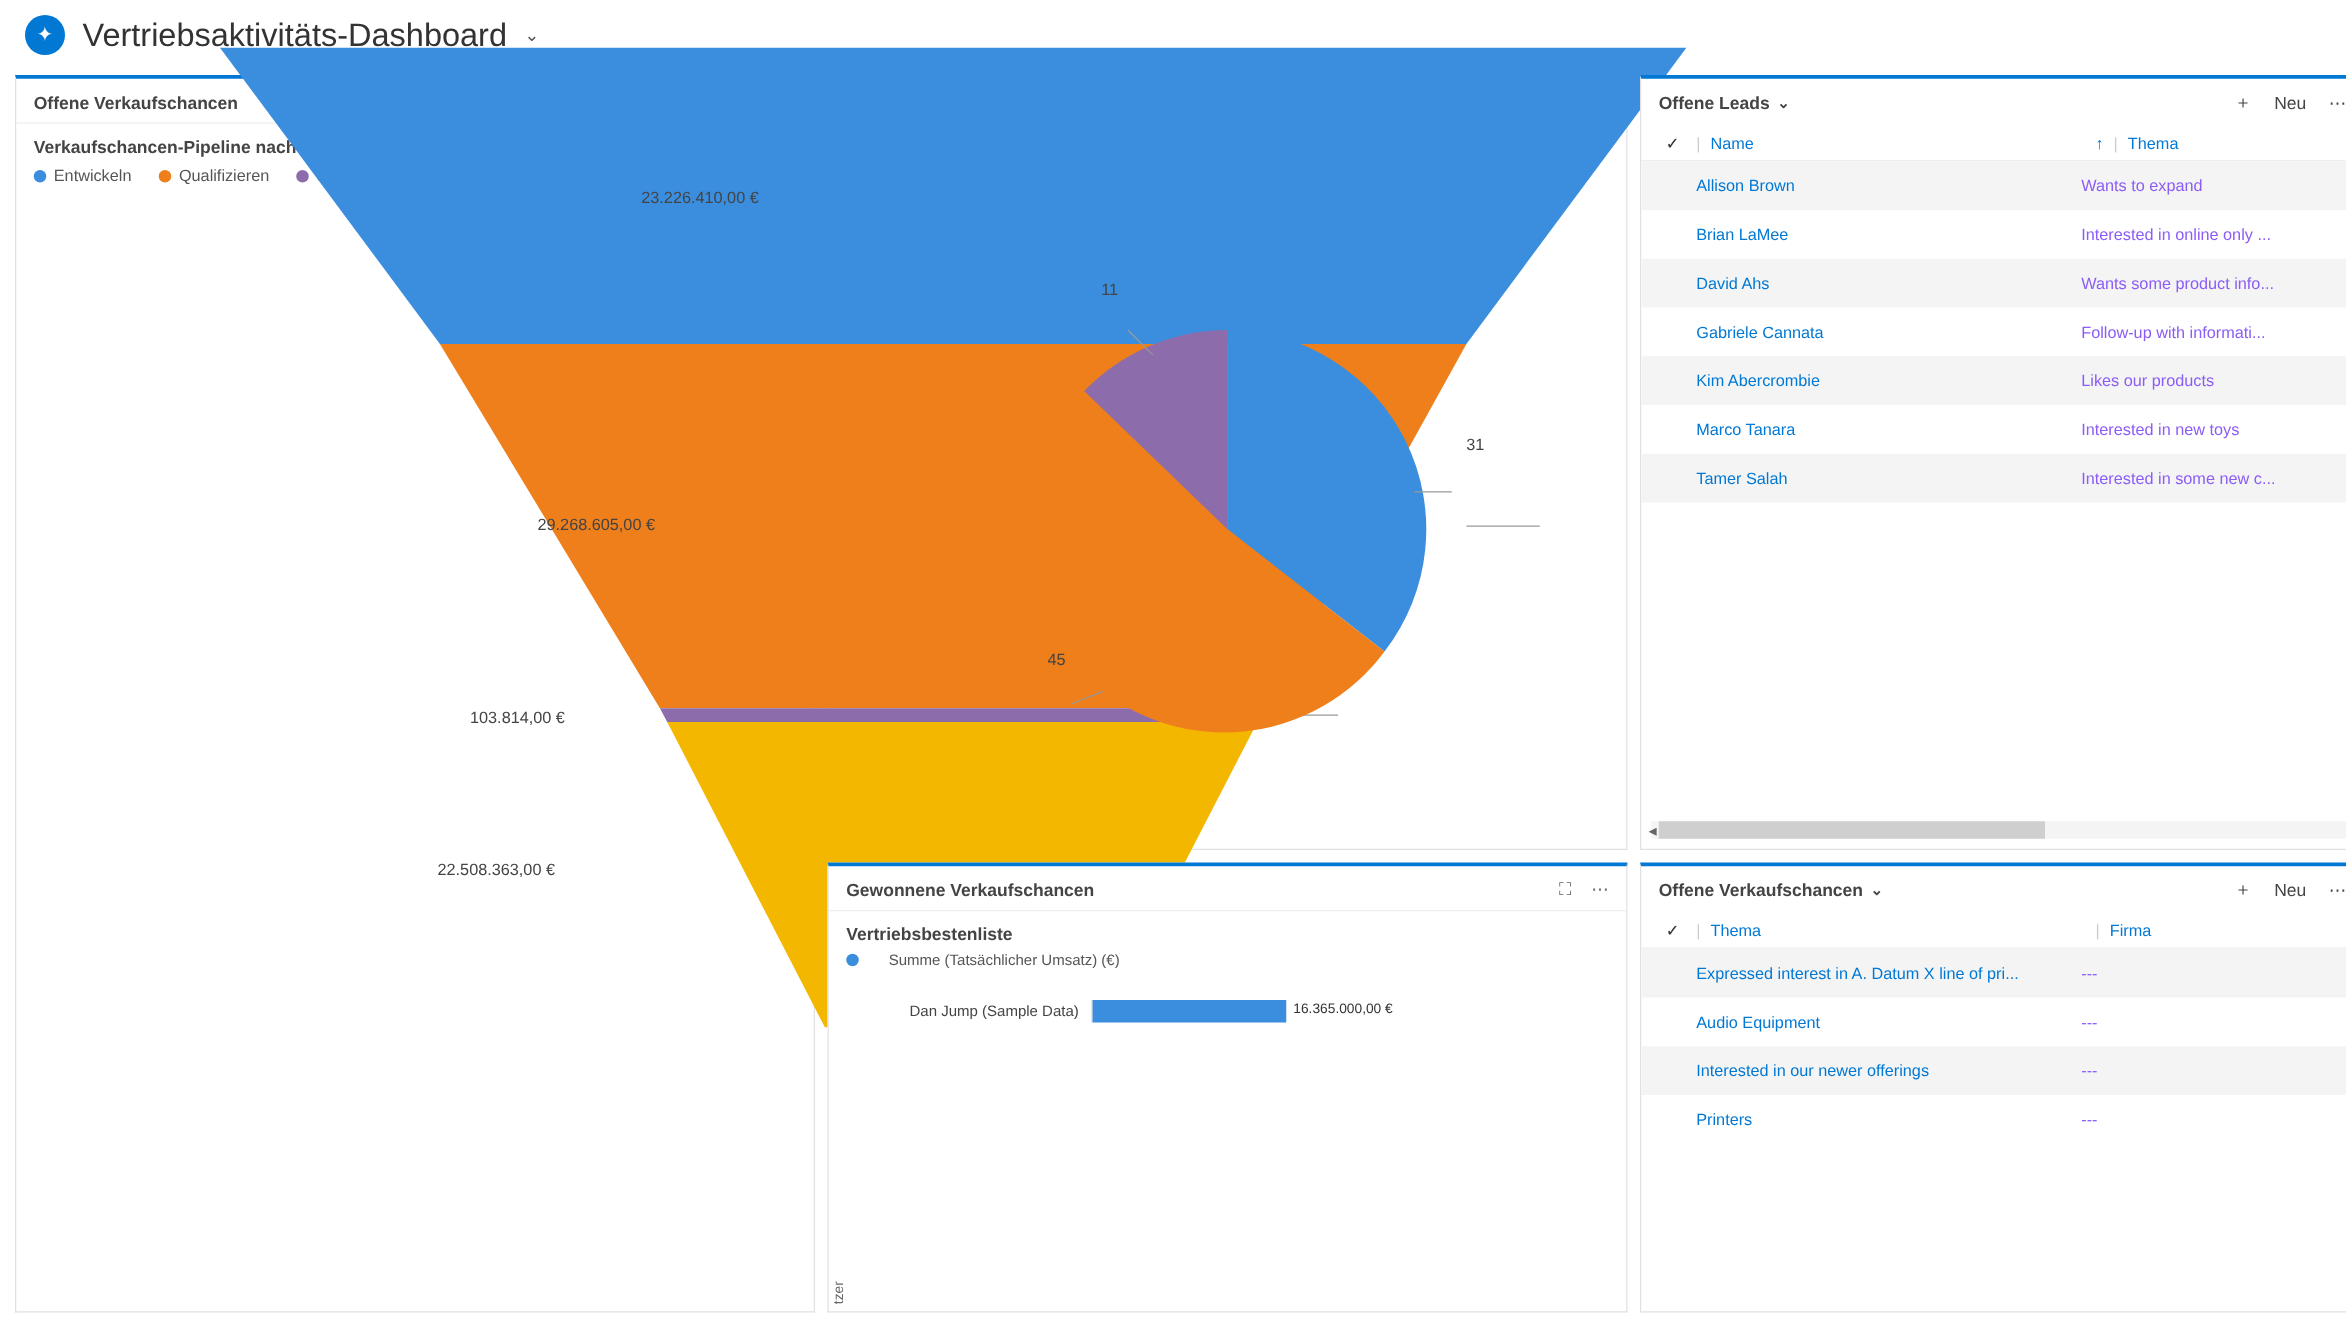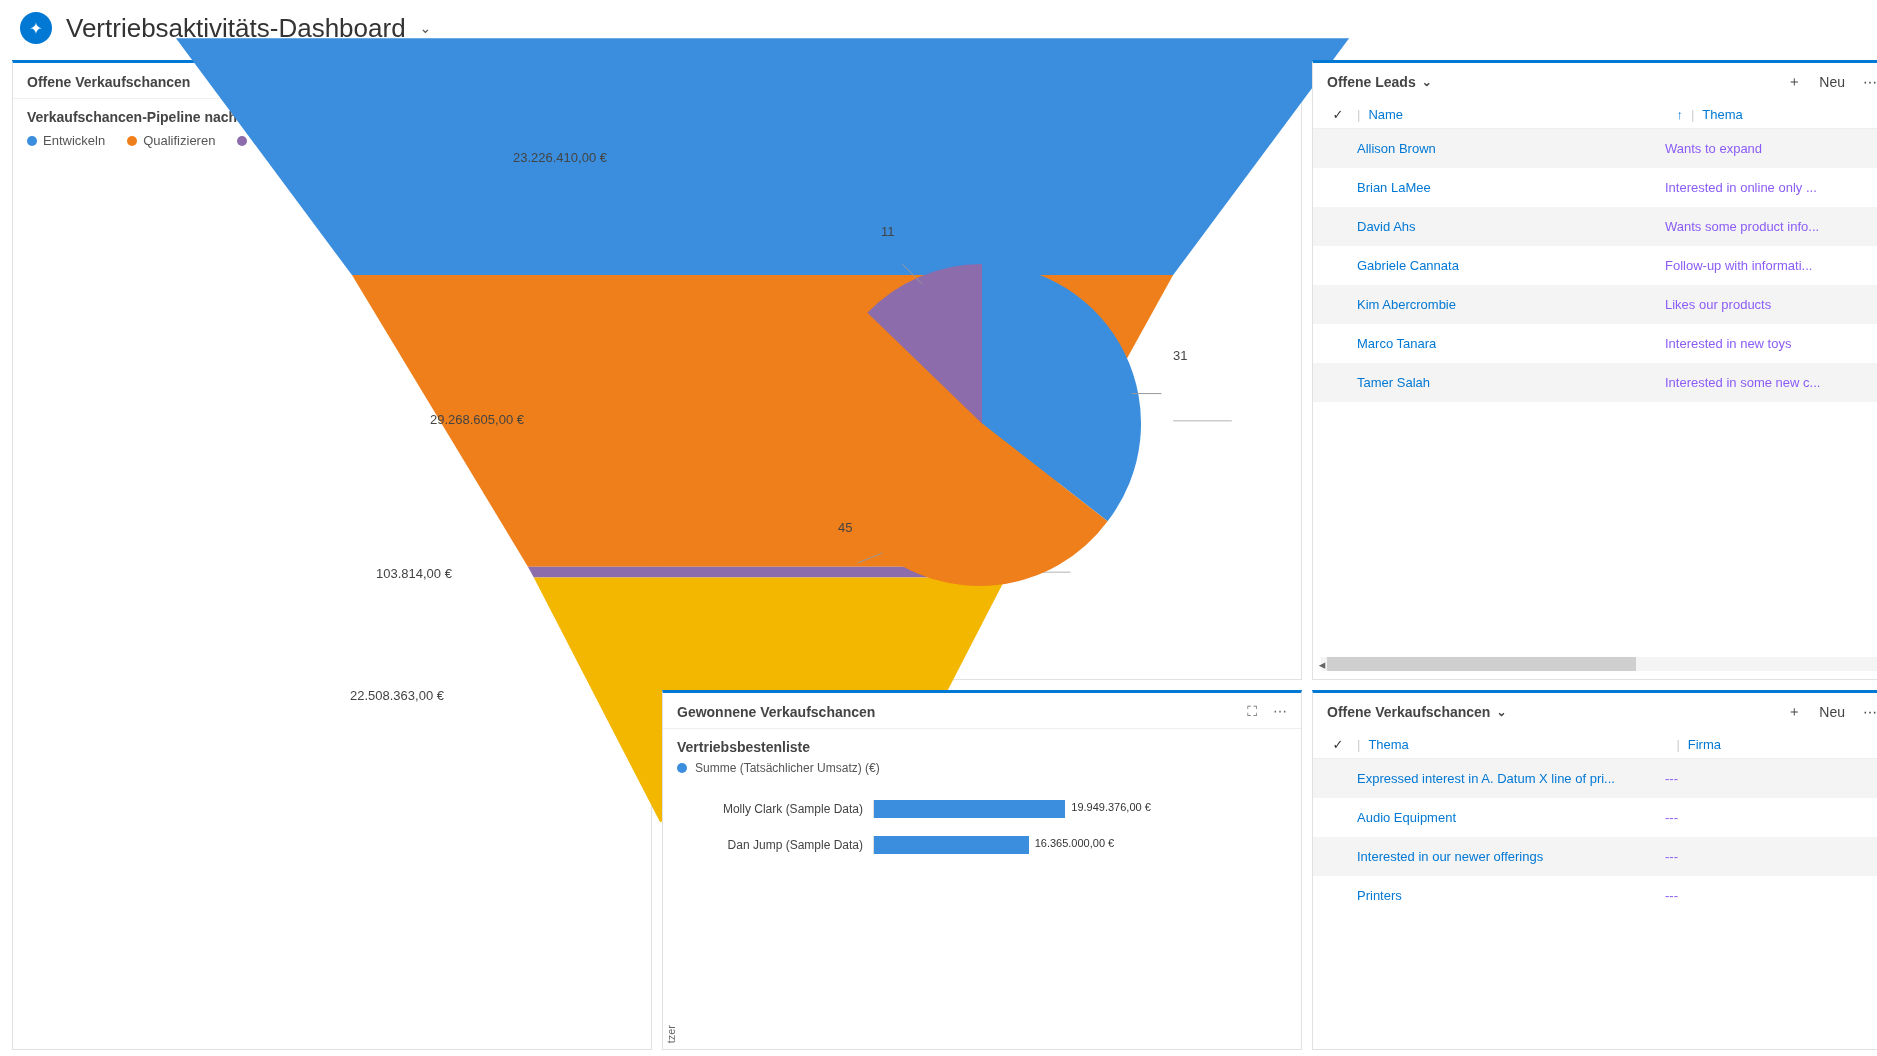--- a/index.html
+++ b/index.html
@@ -82,21 +82,21 @@
 .row .chk{width:22px;}
 .row.striped { background:#f4f4f4;}
 .row .a { flex:0 0 300px; color:#0078d4;}
 .row .b { flex:1; color:#8b5cf6; white-space:nowrap; overflow:hidden; text-overflow:ellipsis;}
 .scrollx { height:14px; background:#f4f4f4; margin:6px 8px 8px 8px; position:relative;}
 .scrollx .thumb{position:absolute; left:6px; top:0; height:14px; width:55%; background:#cfcfcf;}
 .scrollx .ar{position:absolute;top:0;width:14px;height:14px;display:flex;align-items:center;justify-content:center;color:#666;}
 .scrollx .ar.l{left:-6px;} .scrollx .ar.r{right:-6px;}
 
 
-.barleg { padding:6px 14px; font-size:12px; color:#555; display:flex;align-items:center;gap:8px;}
+.barleg { padding:6px 14px; font-size:12px; color:#555; display:flex;align-items:center;gap:24px;}
 .bars { padding:10px 20px 0 20px;}
 .brow { display:flex; align-items:center; height:36px; font-size:12px; color:#444;}
 .brow .nm { width:190px; text-align:right; padding-right:10px;}
 .brow .track { flex:1; position:relative; height:18px; border-left:1px solid #ddd;}
 .brow .bar { position:absolute; left:0; top:0; height:18px; background:#3b8ede;}
 .brow .vlabel { position:absolute; top:1px; font-size:11px; color:#333; white-space:nowrap;}
 .rot { position:absolute; left:2px; bottom:6px; font-size:11px; color:#666; writing-mode:vertical-rl; transform:rotate(180deg);}
 
 .funcard { grid-row: 1 / span 2; }
 </style>
@@ -272,27 +272,20 @@
         <span>⋯</span>
       </div>
     </div>
     <div class="subttl">Vertriebsbestenliste</div>
     <div class="barleg">
         <span class="dot c1"></span>
         <span>Summe (Tatsächlicher Umsatz) (€)</span>
       </div>
     <div class="bars" id="bar-rows">
         <div class="brow">
-          <div class="nm">Molly Clark (Sample Data)</div>
-          <div class="track">
-            <div class="bar" style="width:47%"></div>
-            <div class="vlabel" style="left:calc(47% + 6px);">19.949.376,00 €</div>
-          </div>
-        </div>
-        <div class="brow">
           <div class="nm">Dan Jump (Sample Data)</div>
           <div class="track">
             <div class="bar" style="width:38%"></div>
             <div class="vlabel" style="left:calc(38% + 6px);">16.365.000,00 €</div>
           </div>
         </div>
       </div>
     <div class="rot">tzer</div>
   </div>
 

